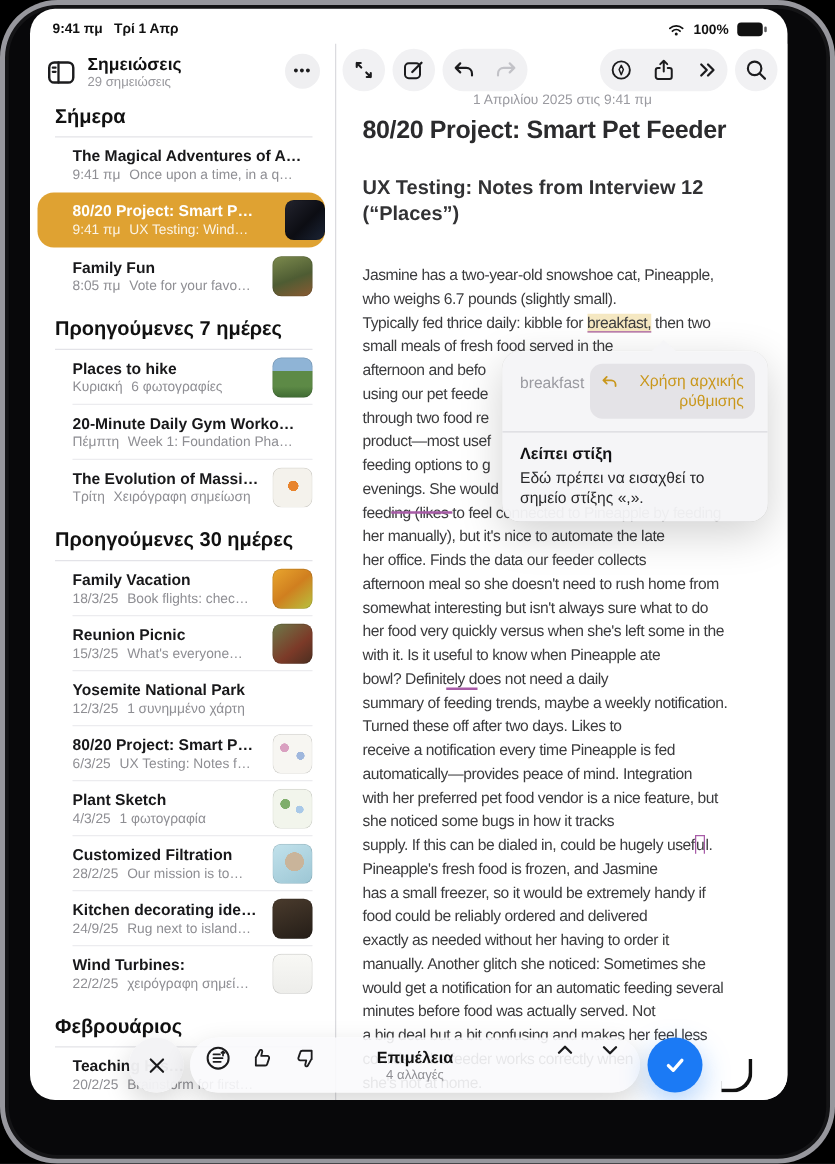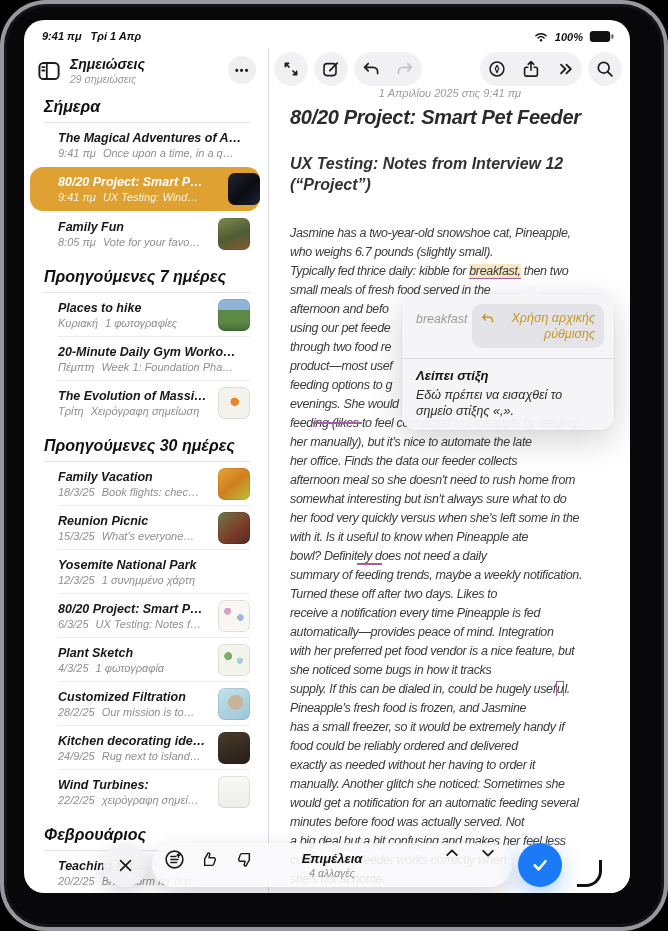--- a/index.html
+++ b/index.html
@@ -1,21 +1,21 @@
 <!DOCTYPE html>
 <html style="--accent: #DFA232; --accent_text: #FFFFFF; --action_gold: #C9971B; --mark_purple: #A85CA8; --highlight_yellow: #F5E8C2; --approve_blue: #1B7AF5;"><head>
 <meta charset="utf-8">
 <style>
   html,body{margin:0;padding:0;width:668px;height:931px;overflow:hidden;background:#000;
     font-family:"Liberation Sans","DejaVu Sans",sans-serif;-webkit-font-smoothing:antialiased;}
   .stage{position:relative;width:668px;height:931px;}
   .device{position:absolute;inset:0;border-radius:46px;background:#08080a;
     box-shadow:inset 0 0 0 4px #97979d, inset 0 0 0 7px #141416;}
-  .screen{position:absolute;left:24px;top:20px;width:606px;height:873px;border-radius:20px;
-    background:#fff;overflow:hidden;font-style:italic;}
+  .screen{position:absolute;left:24px;top:7px;width:606px;height:873px;border-radius:20px;
+    background:#fff;overflow:hidden;}
 
   
   .statusbar{position:absolute;left:0;top:6px;right:0;height:22px;z-index:5;font-size:11px;font-weight:700;color:#111;}
   .sb-left{position:absolute;left:18px;top:4px;display:flex;gap:9px;}
   .sb-right{position:absolute;right:16px;top:4px;display:flex;gap:6px;align-items:center;}
 
   
   .sidebar{position:absolute;left:0;top:28px;bottom:0;width:244px;overflow:hidden;}
   .sb-header{display:flex;align-items:flex-start;padding:8px 12px 0 12px;}
   .tog{width:26px;height:26px;margin-top:2px;}
@@ -168,21 +168,21 @@
               <div class="ni-title">Family Fun</div>
               <div class="ni-sub"><span class="t">8:05 πμ</span><span>Vote for your favo…</span></div>
             </div>
             <div class="ni-thumb thumb-family"></div>
           </div>
           <div class="sec-label">Προηγούμενες 7 ημέρες</div>
           <div class="sec-divider"></div>
           <div class="note-item">
             <div class="ni-text">
               <div class="ni-title">Places to hike</div>
-              <div class="ni-sub"><span class="t">Κυριακή</span><span>1 φωτογραφίες</span></div>
+              <div class="ni-sub"><span class="t">Κυριακή</span><span>6 φωτογραφίες</span></div>
             </div>
             <div class="ni-thumb thumb-hike"></div>
           </div>
           <div class="item-divider"></div>
           <div class="note-item">
             <div class="ni-text">
               <div class="ni-title">20-Minute Daily Gym Worko…</div>
               <div class="ni-sub"><span class="t">Πέμπτη</span><span>Week 1: Foundation Pha…</span></div>
             </div>
           </div>
@@ -319,21 +319,21 @@
           <circle cx="8.7" cy="8.7" r="5.4" fill="none" stroke="#1c1c1e" stroke-width="1.7"></circle>
           <path d="M12.8 12.8 L16.9 16.9" stroke="#1c1c1e" stroke-width="1.8" stroke-linecap="round"></path>
         </svg>
       </div>
     </div>
 
     <div class="nt-date">1 Απριλίου 2025 στις 9:41 πμ</div>
     <div class="nt-title">80/20 Project: Smart Pet Feeder</div>
     <div class="nt-h2">
       <div>UX Testing: Notes from Interview 12</div>
-      <div>(“Project”)</div>
+      <div>(“Places”)</div>
     </div>
     <div class="note-body">
         <div class="bline"><span>Jasmine has a two-year-old snowshoe cat, Pineapple,</span></div>
         <div class="bline"><span>who weighs 6.7 pounds (slightly small).</span></div>
         <div class="bline"><span>Typically fed thrice daily: kibble for </span><span class="m-hl">breakfast,</span><span> then two</span></div>
         <div class="bline"><span>small meals of fresh food served in the</span></div>
         <div class="bline"><span>afternoon and befo</span></div>
         <div class="bline"><span>using our pet feede</span></div>
         <div class="bline"><span>through two food re</span></div>
         <div class="bline"><span>product—most usef</span></div>

